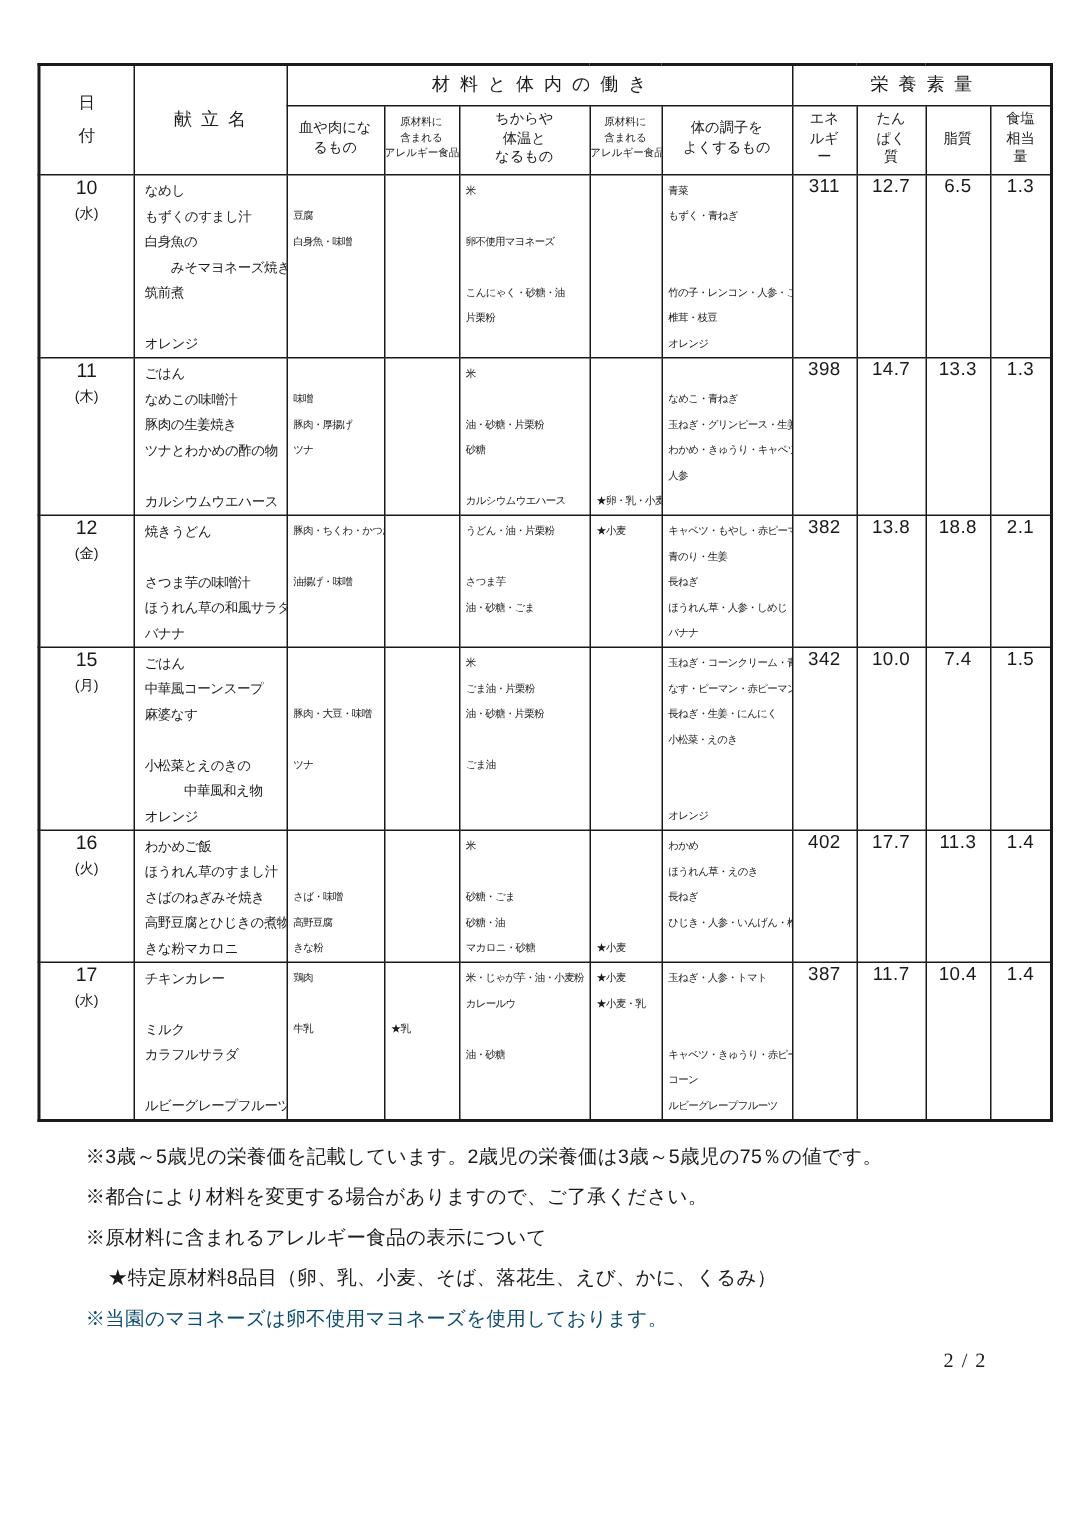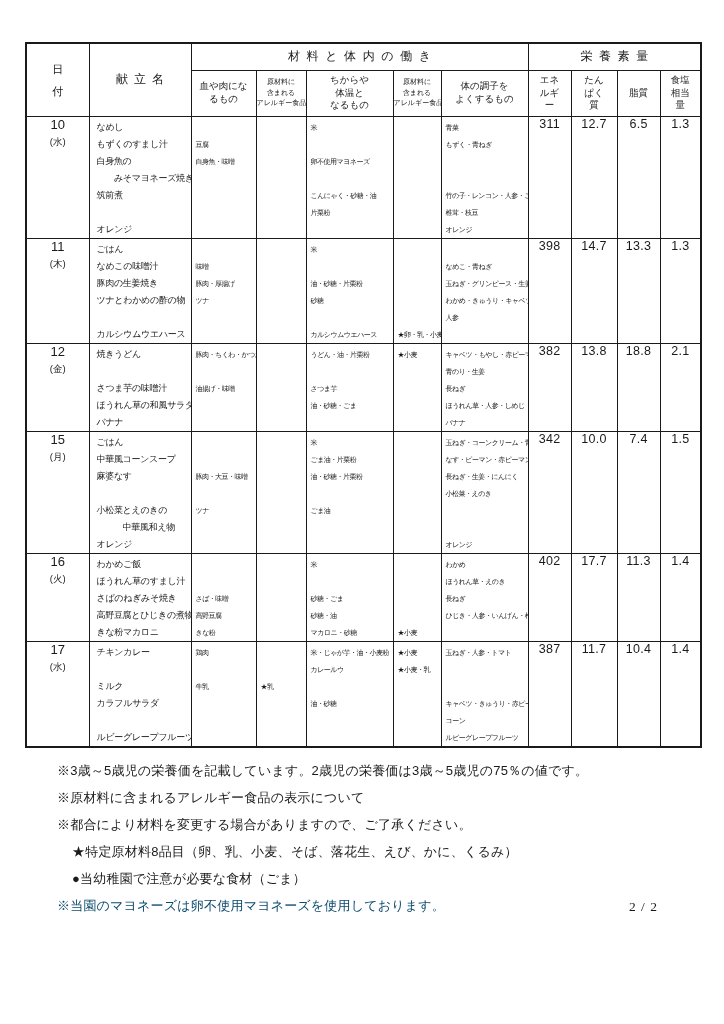--- a/index.html
+++ b/index.html
@@ -301,22 +301,21 @@
         <td class="c-num">387</td>
         <td class="c-num">11.7</td>
         <td class="c-num">10.4</td>
         <td class="c-num">1.4</td>
       </tr>
     </tbody>
       </table>
 
     <div class="notes">
       <div class="note">※3歳～5歳児の栄養価を記載しています。2歳児の栄養価は3歳～5歳児の75％の値です。</div>
+      <div class="note">※都合により材料を変更する場合がありますので、ご了承ください。</div>
       <div class="note">※原材料に含まれるアレルギー食品の表示について</div>
-      <div class="note">※都合により材料を変更する場合がありますので、ご了承ください。</div>
       <div class="note indent">★特定原材料8品目（卵、乳、小麦、そば、落花生、えび、かに、くるみ）</div>
-      <div class="note indent">●当幼稚園で注意が必要な食材（ごま）</div>
       <div class="note red">※当園のマヨネーズは卵不使用マヨネーズを使用しております。</div>
     </div>
   </div>
 
   <div class="pageno">2 / 2</div>
 </div>
 
 </body></html>

